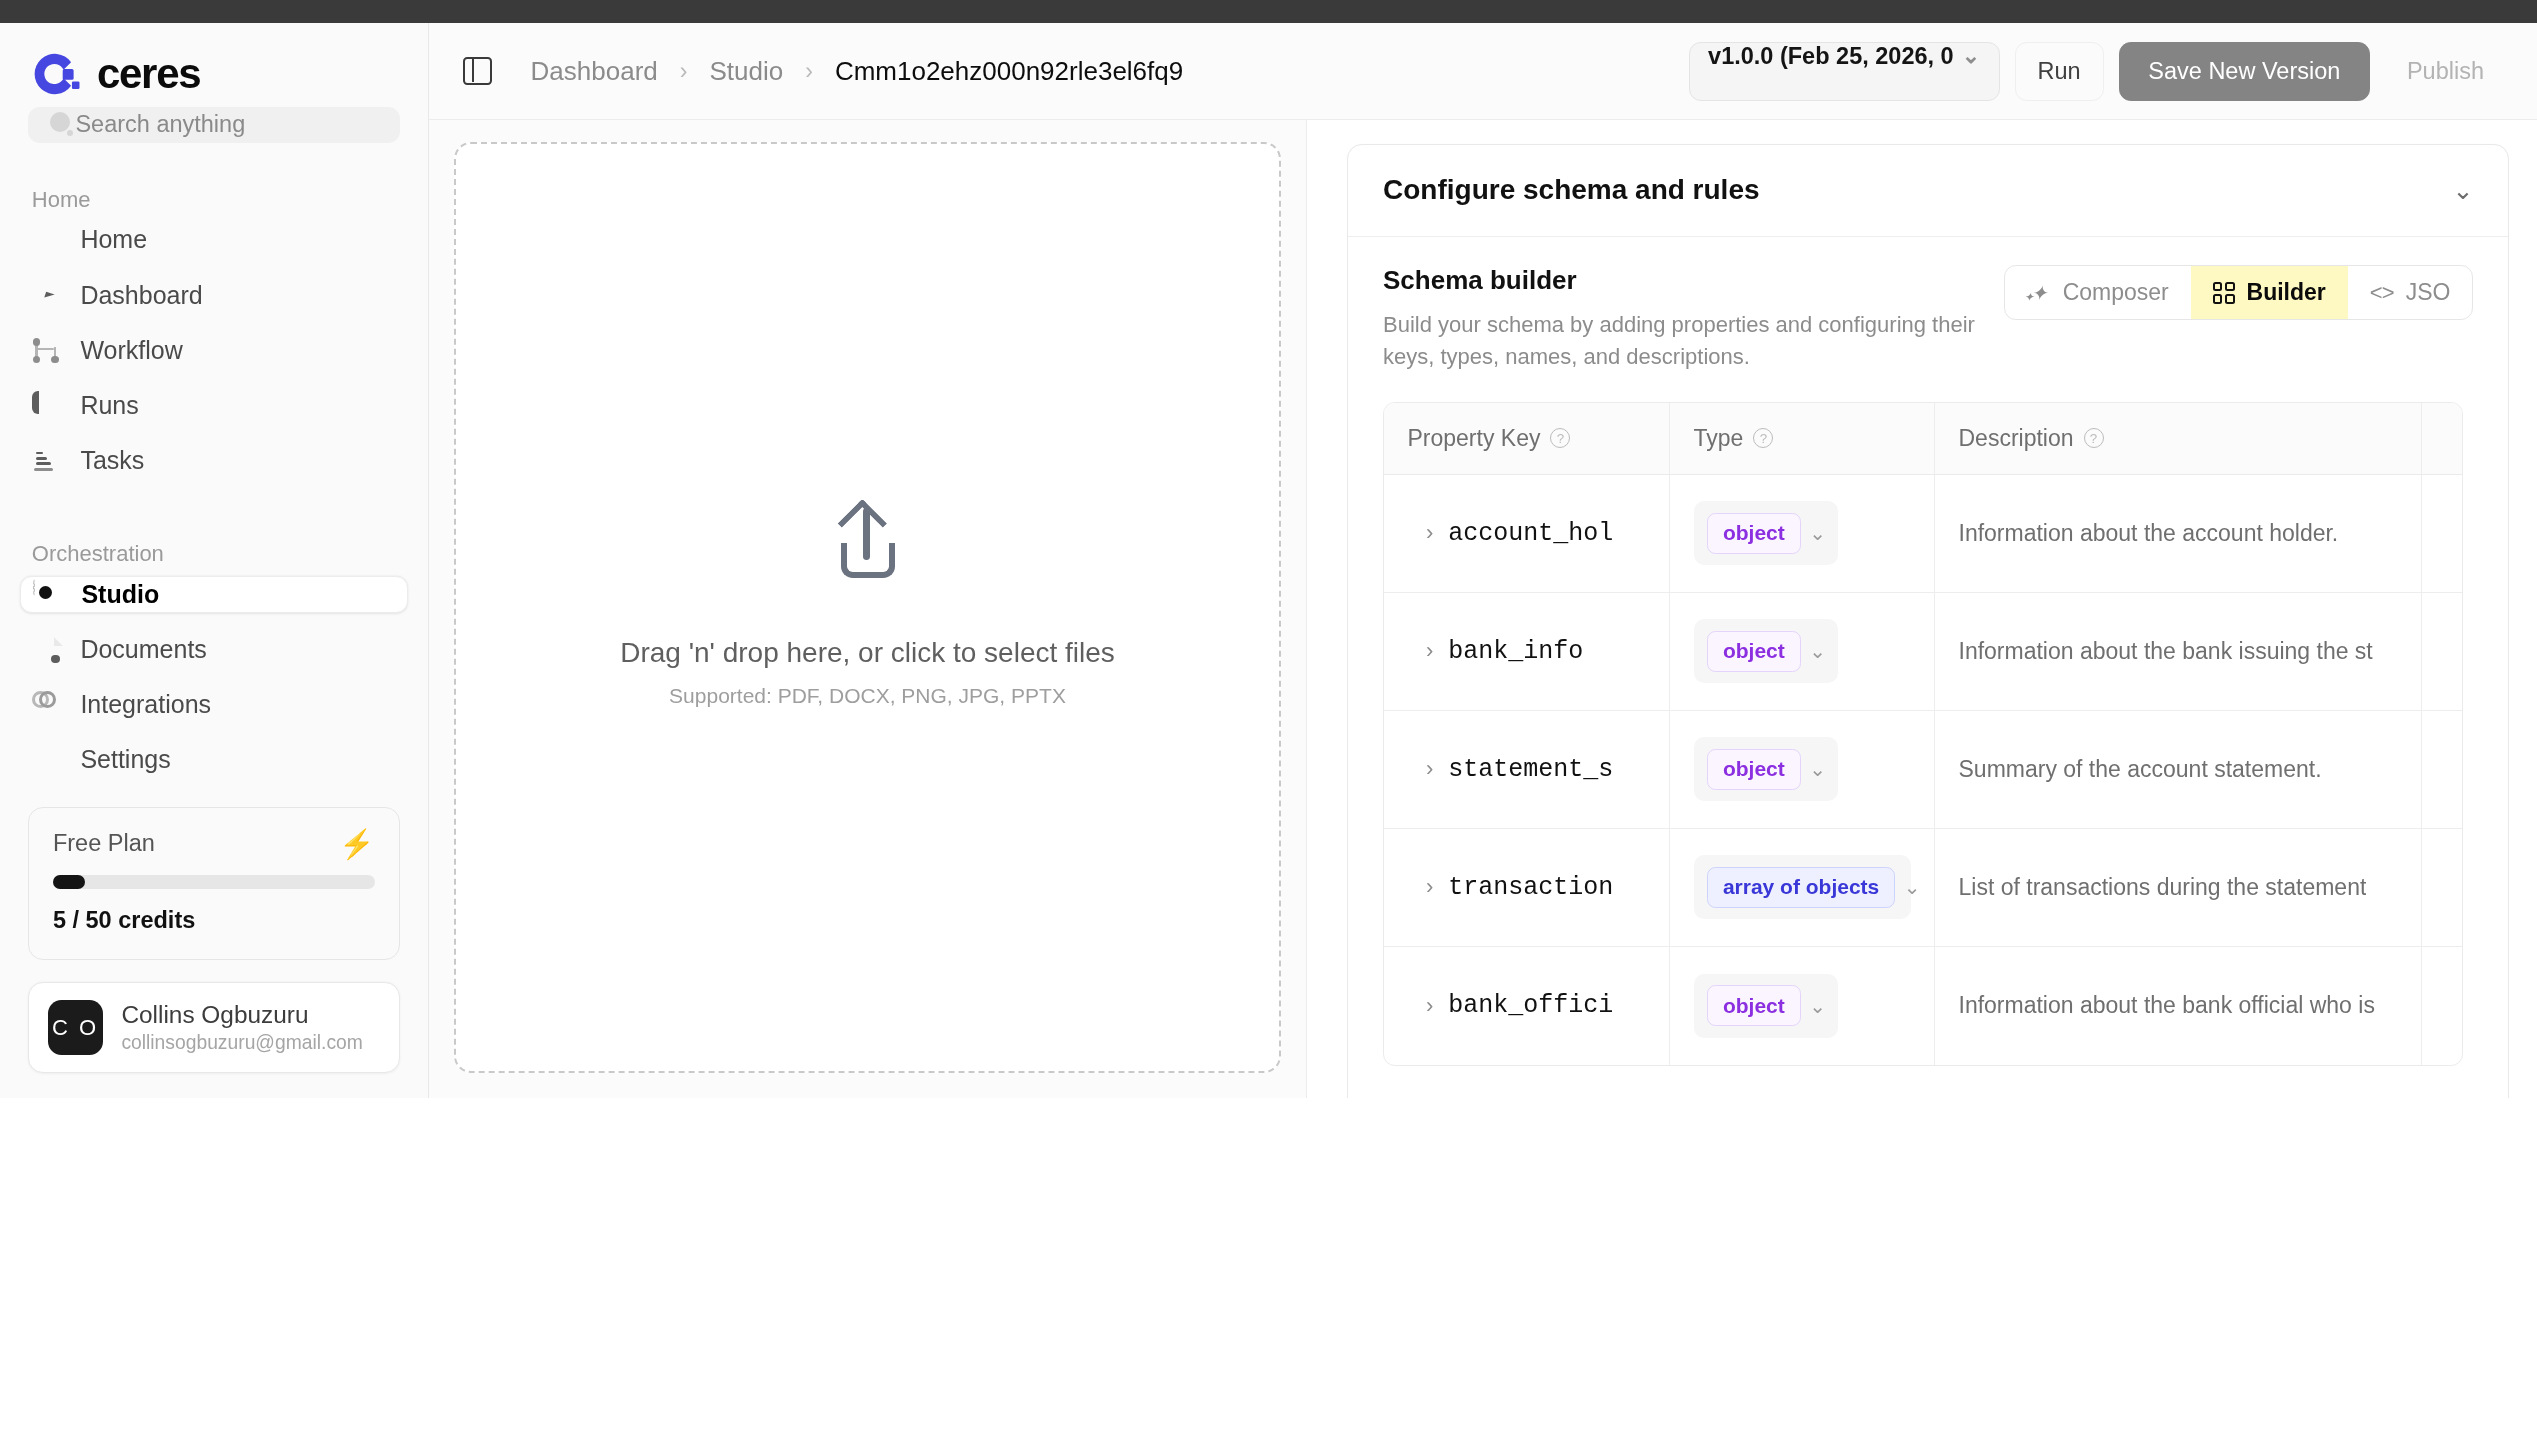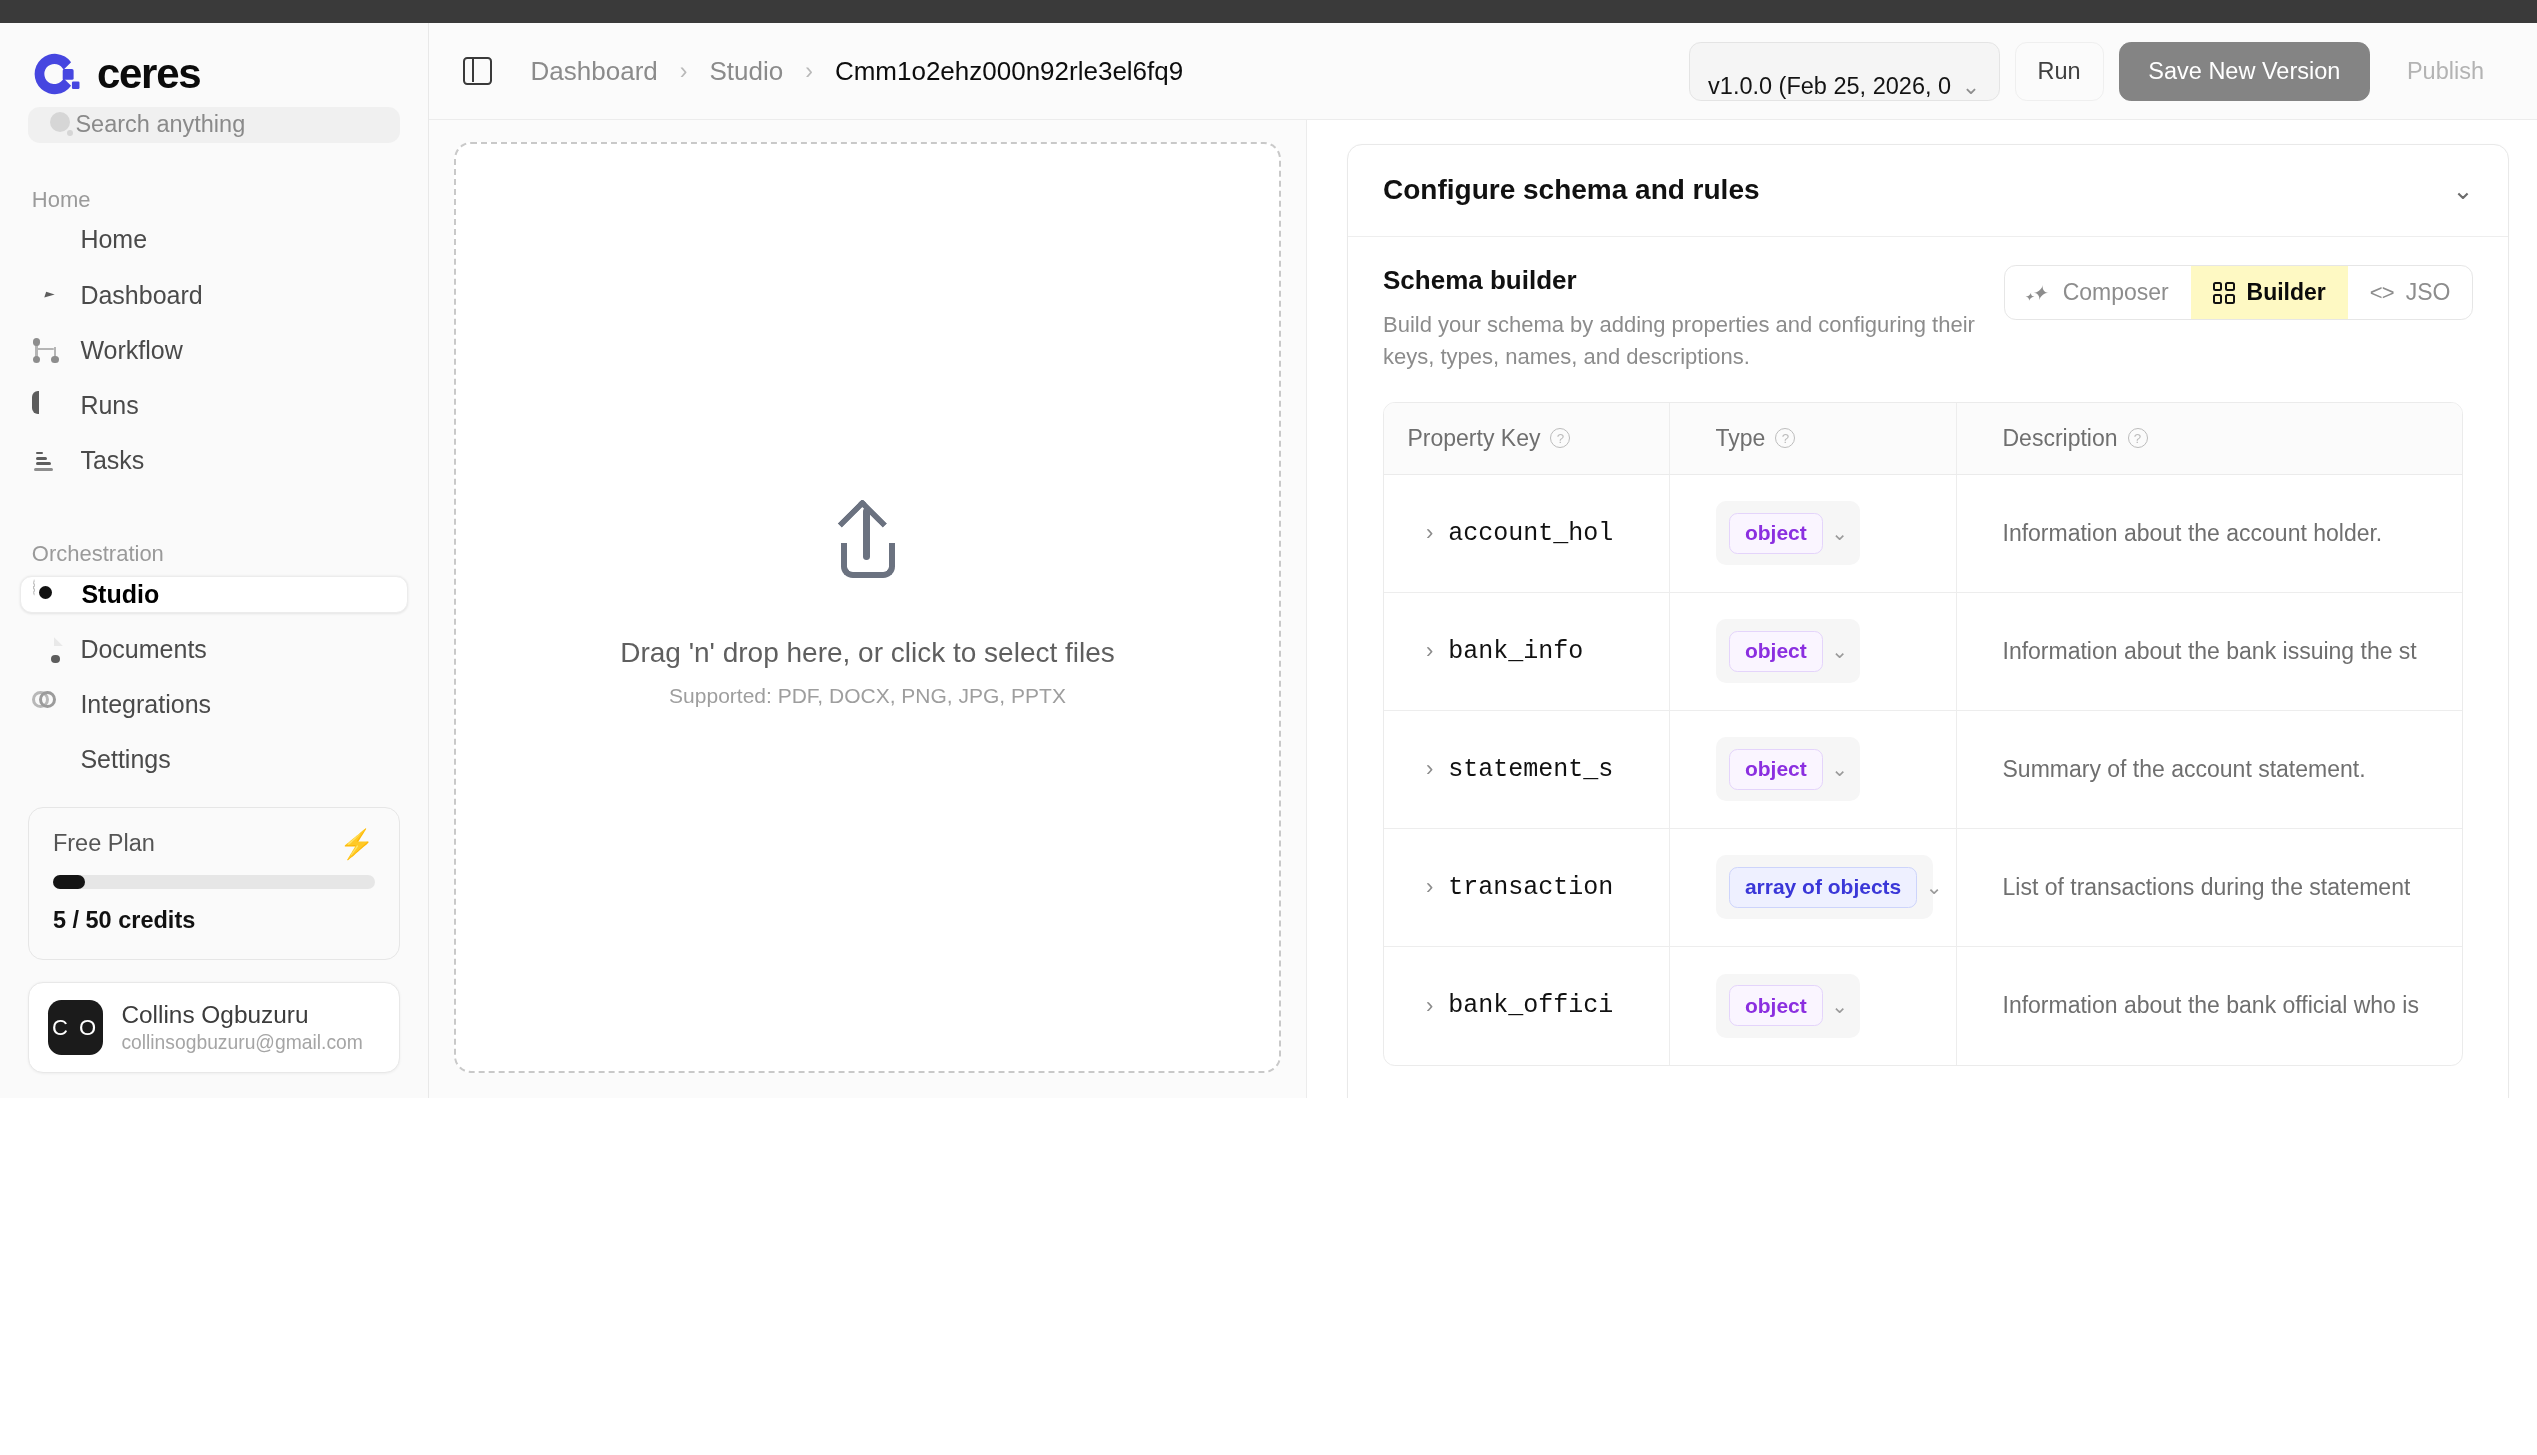--- a/index.html
+++ b/index.html
@@ -119,21 +119,21 @@
   }
   .panel-toggle { width: 28.6px; height: 28.6px; border: 2.5px solid #3a3a3a; border-radius: 4.2px; position:relative; flex:0 0 28.6px; cursor:pointer;}
   .panel-toggle:after { content:""; position:absolute; left:6.7px; top:0; width:2.5px; height:23.5px; background:#3a3a3a; }
   .crumbs { display:flex; align-items:center; gap: 22px; margin-left: 39px; }
   .crumb { font-size: 26px; color:#8b8b8b; cursor:pointer; }
   .crumb.cur { color:#0d0d0d; }
   .csep { font-size: 23px; color:#b9b9b9; }
   .hdr-right { margin-left:auto; display:flex; align-items:center; gap: 15px; }
   .ver-select {
     height: 59px; min-width: 311px; max-width: 311px; border:0.8px solid #e4e4e4; border-radius: 11.8px;
-    background:#f5f5f5; display:flex; align-items:flex-end; padding: 0 18.5px; gap: 3px; cursor:pointer;
+    background:#f5f5f5; display:flex; align-items:flex-start; padding: 0 18.5px; gap: 3px; cursor:pointer;font-weight:bold;
   }
   .ver-txt { font-size: 23.5px; color:#141414; white-space:nowrap; overflow:hidden; flex:1 1 auto; }
   .chev { color:#8e8e8e; font-size: 22px; flex:0 0 auto; }
   .btn { height: 59px; border-radius: 11.8px; display:flex; align-items:center; padding: 0 22px;
          font-size: 23.5px; cursor:pointer; white-space:nowrap; }
   .btn-ghost { color:#404040; background:#fbfbfb; border:0.8px solid #efefef; }
   .btn-dark { background:#848484; color:#fff; padding: 0 28.6px; border:0.8px solid #848484; }
   .btn-muted { color:#b3b3b3; background:transparent; }
 
   .content { flex:1 1 auto; display:flex; min-height:0; }
@@ -171,21 +171,21 @@
   .seg-item { display:flex; align-items:center; gap:11.8px; padding: 0 22px; font-size: 23px; color:#8d8d8d; cursor:pointer; }
   .seg-item.active { background:#fef9c3; color:#0b0b0b; font-weight:600; }
   .sg-compose { width:23.5px;height:22px; position:relative; }
   .sg-compose .s1 { position:absolute; left:3.4px; top:1.7px; font-size:20px; color:#8d8d8d; line-height:1;}
   .sg-compose .s2 { position:absolute; left:-3.4px; top:10px; font-size:11.8px; color:#8d8d8d; line-height:1;}
   .sg-grid { width:22px;height:22px; display:grid; grid-template-columns:1fr 1fr; grid-template-rows:1fr 1fr; gap:3.4px; }
   .sg-grid i { border:2.5px solid #111; border-radius:2.5px; }
   .sg-code { font-size:22px; color:#8d8d8d; letter-spacing:-0.8px; }
 
   .tbl { margin-top: 28.6px; border:0.8px solid #ebebeb; border-radius: 11.8px; overflow:hidden; width: 1080px; }
-  .tr { display:flex;gap:22px; }
+  .tr { display:flex; }
   .thead .tr { background:#fbfbfb; border-bottom:0.8px solid #ebebeb; height: 72px; }
   .tbody .tr { border-bottom:0.8px solid #ededed; height: 118px; }
   .tbody .tr:last-child { border-bottom:none; }
   .th, .td { display:flex; align-items:center; border-right:0.8px solid #ededed; padding: 0 23.5px; min-width:0; }
   .th { font-size: 23px; color:#6f6f6f; gap:10px; }
   .c-key { width: 286px; flex:0 0 286px; }
   .c-type { width: 265px; flex:0 0 265px; }
   .c-desc { width: 487px; flex:0 0 487px; }
   .c-pad { width: 42px; flex:0 0 42px; }
   .qmark { width:20px;height:20px;border-radius:50%;border:1.7px solid #bcbcbc;color:#bcbcbc;

